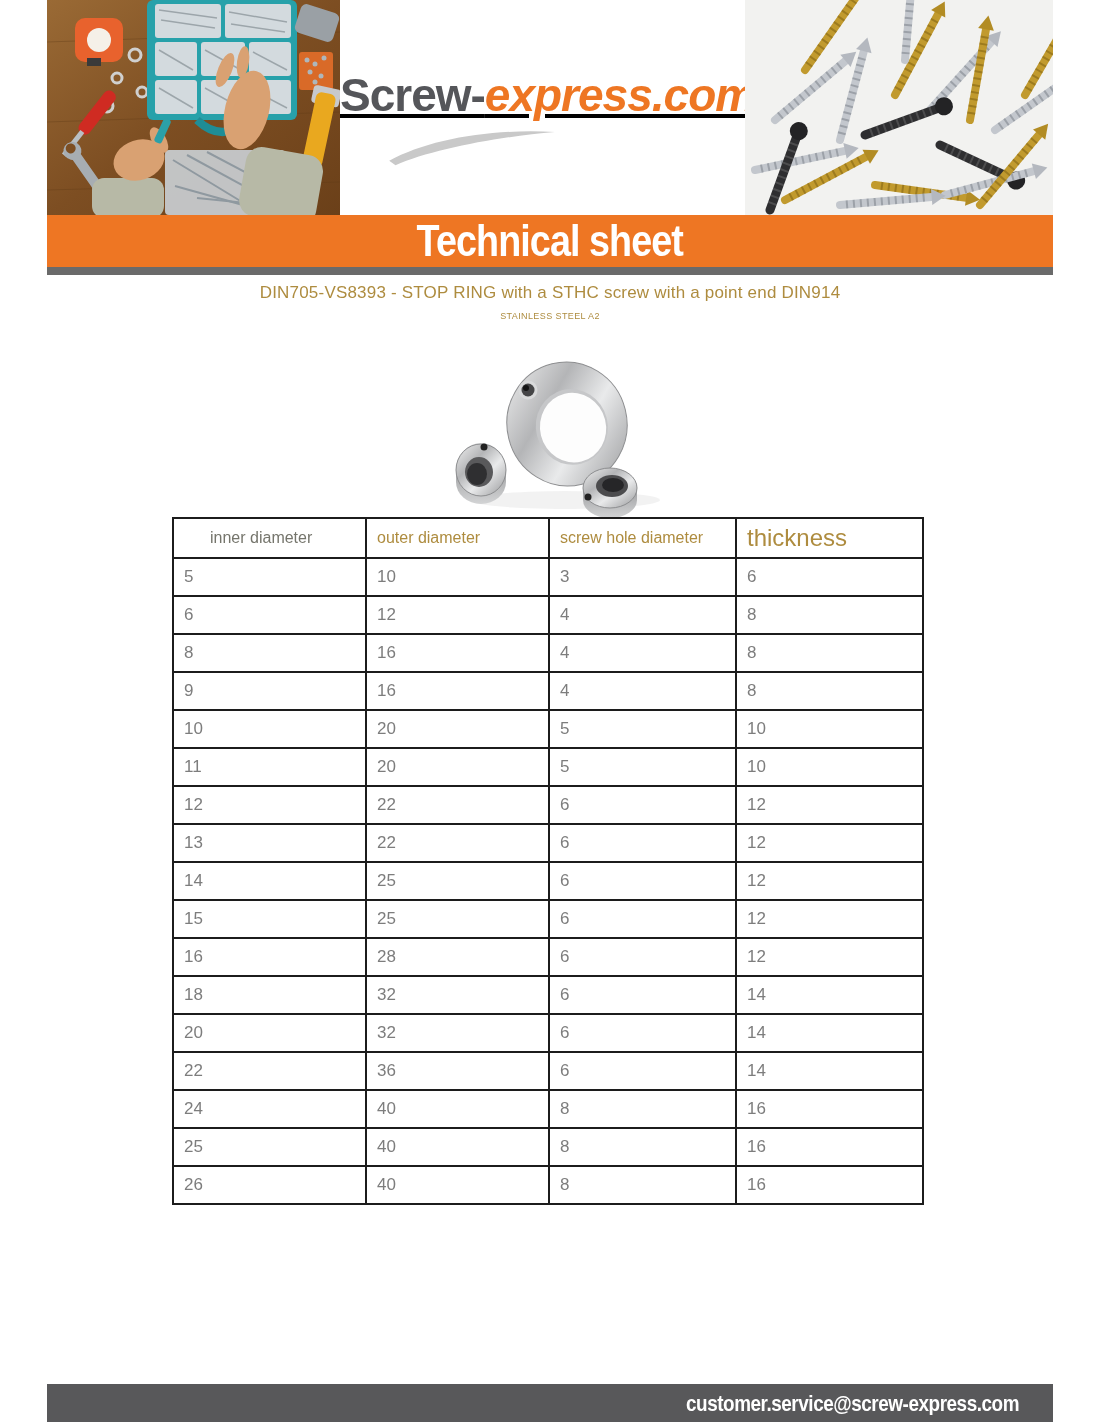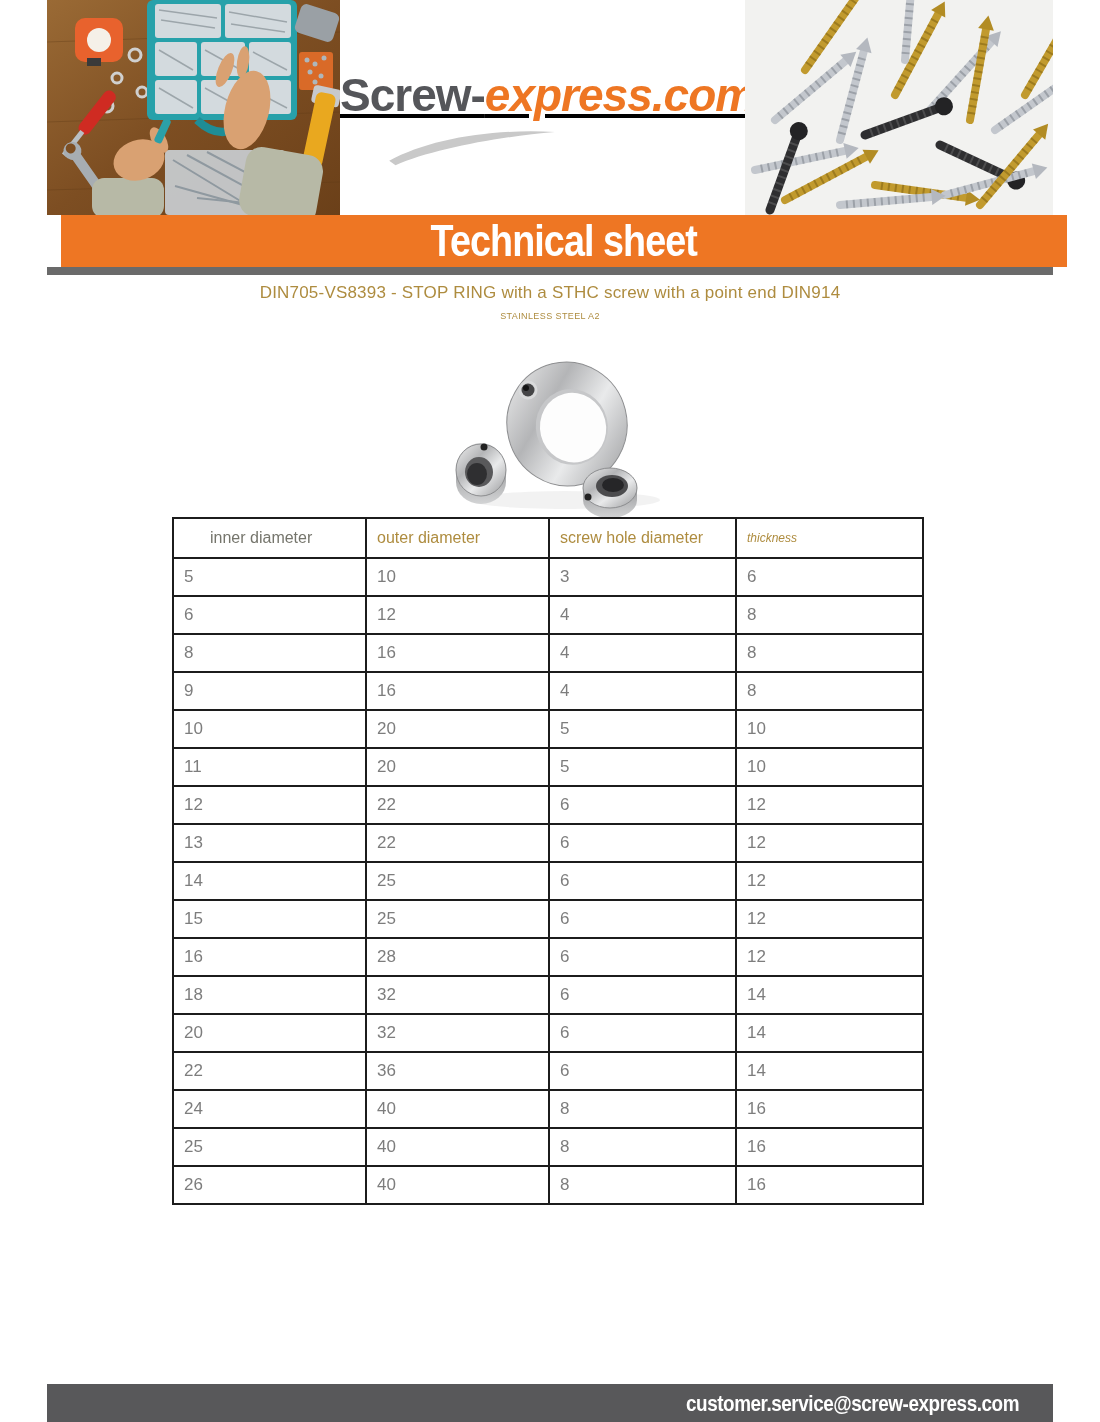--- a/index.html
+++ b/index.html
@@ -22,21 +22,21 @@
   .photo svg{display:block;width:100%;height:100%;}
 
   .logo{position:absolute;left:340px;top:68px;width:405px;height:110px;text-align:center;}
   .logo-text{font-size:46px;font-weight:bold;letter-spacing:-1px;white-space:nowrap;text-decoration:underline;}
   .logo-text .lg1{color:var(--logo-gray);}
   .logo-text .lg2{color:var(--accent);font-style:italic;}
   .swoosh{position:absolute;left:42px;top:56px;width:180px;height:42px;}
 
   
   .banner{position:absolute;left:47px;top:215px;width:1006px;height:52px;background:var(--accent);
-          display:flex;align-items:center;justify-content:center;margin-left:14px;}
+          display:flex;align-items:center;justify-content:center;}
   .banner span{display:inline-block;color:#fff;font-weight:bold;font-size:41px;letter-spacing:-1px;
                transform:scale(.92,1.1);}
   .banner-strip{position:absolute;left:47px;top:267px;width:1006px;height:8px;background:var(--divider);}
 
   
   .product-title{position:absolute;left:0;top:283px;width:1100px;text-align:center;
                  color:var(--gold);font-size:17px;font-weight:500;letter-spacing:.2px;}
   .product-material{position:absolute;left:0;top:311px;width:1100px;text-align:center;
                     color:var(--gold);font-size:9px;letter-spacing:.4px;}
 
@@ -46,21 +46,21 @@
 
   
   table.spec-table{position:absolute;left:172px;top:517px;width:750px;border-collapse:collapse;
                    table-layout:fixed;}
   .spec-table col.c1{width:193px;} .spec-table col.c2{width:183px;}
   .spec-table col.c3{width:187px;} .spec-table col.c4{width:187px;}
   .spec-table th,.spec-table td{border:2px solid #1c1c1c;text-align:left;vertical-align:middle;
                                 background:#fff;}
   .spec-table th{height:40px;font-weight:400;font-size:16px;color:var(--gold);padding-left:10px;}
   .spec-table th:first-child{color:#75756C;padding-left:36px;border-radius:7px;}
-  .spec-table th:last-child{font-size:12px;font-style:italic;}
+  .spec-table th:last-child{font-size:24px;}
   .spec-table td{height:38px;font-size:17px;color:var(--cell-gray);padding-left:10px;}
 
   
   .footer{position:absolute;left:47px;top:1384px;width:1006px;height:38px;background:var(--footer-gray);
           display:flex;align-items:center;justify-content:flex-end;padding-right:34px;}
   .footer span{display:inline-block;color:#fff;font-weight:bold;font-size:21px;letter-spacing:-.5px;
                transform:scale(.9,1.08);transform-origin:right center;}
 </style>
 </head>
 <body>

